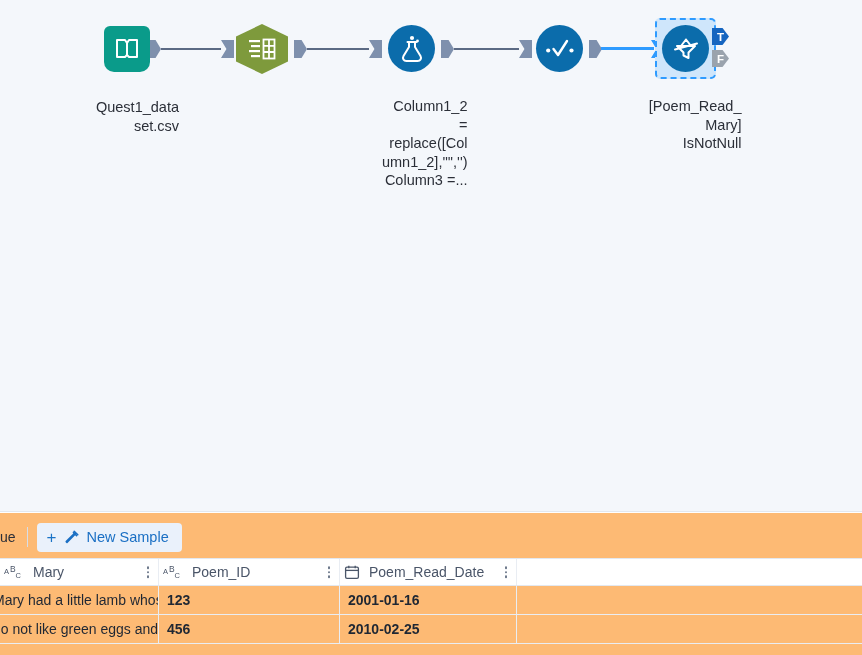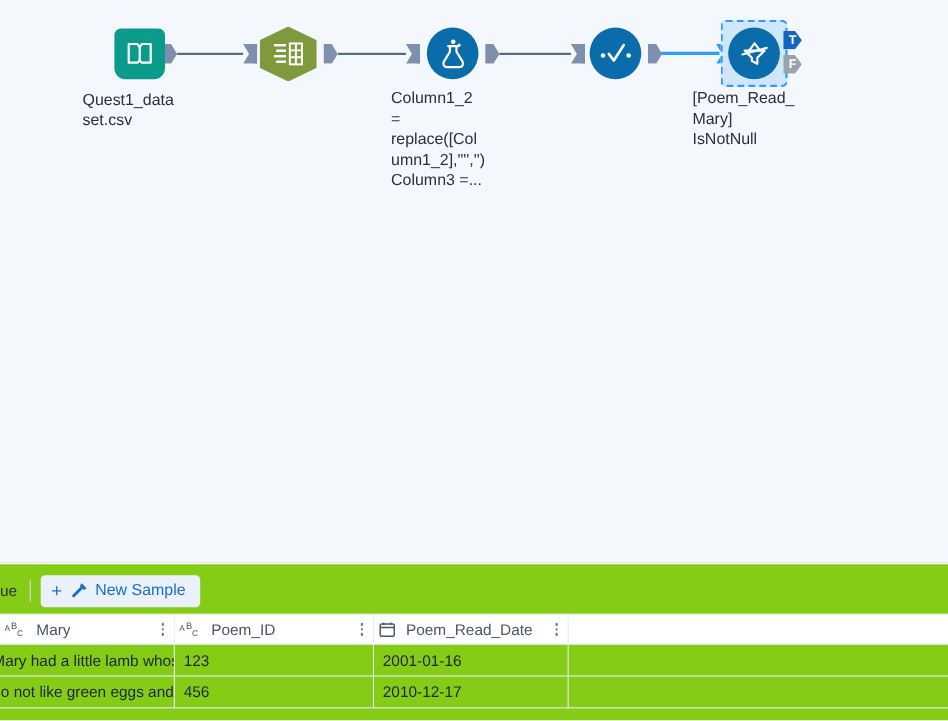--- a/index.html
+++ b/index.html
@@ -17,25 +17,25 @@
     position: absolute; left: 0; top: 0;
     width: 862px; height: 512px;
     background: #f4f7fb;
     border-bottom: 1px solid #e3e8ef;
   }
 
   .node { position: absolute; }
 
   .node-label {
     position: absolute;
-    top: 56px;
+    top: 72px;
     left: 50%;
     transform: translateX(-50%);
     width: 104px;
-    text-align: left;
+    text-align: right;
     font-size: 14.5px;
     line-height: 18.5px;
     color: #2b2f38;
     white-space: pre-line;
     word-break: break-word;
   }
   .node-label.wide { width: 112px; }
 
   
   .tile {
@@ -104,21 +104,21 @@
     clip-path: polygon(0% 0%, 62% 0%, 100% 50%, 62% 100%, 0% 100%);
   }
   .tf.t { background: #1565c0; }
   .tf.f { background: #9aa3ad; }
 
   
   .results {
     position: absolute;
     left: 0; top: 513px;
     width: 862px; height: 142px;
-    background: #84cc16;
+    background: #fdba74;
   }
   .toolbar {
     position: absolute; left: 0; top: 8px;
     height: 32px; display: flex; align-items: center;
   }
   .toolbar-trunc {
     font-size: 14px; color: #2b2f38;
     padding-left: 0px;
   }
   .toolbar-sep {
@@ -168,21 +168,21 @@
 
   .grid-row { display: flex; height: 29px; }
   .cell {
     display: flex; align-items: center;
     font-size: 14px; color: #1f2733;
     padding-left: 4px;
     border-right: 1px solid #e9edf3;
     border-bottom: 1px solid #e9edf3;
     overflow: hidden; white-space: nowrap;
   }
-  .cell.pad { padding-left: 8px; }
+  .cell.pad { padding-left: 8px; font-weight: bold; }
   .col-0 { width: 159px; }
   .col-1 { width: 181px; }
   .col-2 { width: 177px; }
   .col-pad { width: 345px; border-right: none; }
 </style>
 </head>
 <body>
 
 <div id="app">
 
@@ -358,19 +358,19 @@
       <div class="grid-row">
         <div class="cell col-0" style="text-indent: -11px;">Mary had a little lamb whose ...</div>
         <div class="cell col-1 pad">123</div>
         <div class="cell col-2 pad">2001-01-16</div>
         <div class="cell col-pad"></div>
       </div>
 
       <div class="grid-row">
         <div class="cell col-0" style="text-indent: -11px;">do not like green eggs and h...</div>
         <div class="cell col-1 pad">456</div>
-        <div class="cell col-2 pad">2010-12-17</div>
+        <div class="cell col-2 pad">2010-02-25</div>
         <div class="cell col-pad"></div>
       </div>
 
     </div>
   </div>
 </div>
 
 </body></html>

